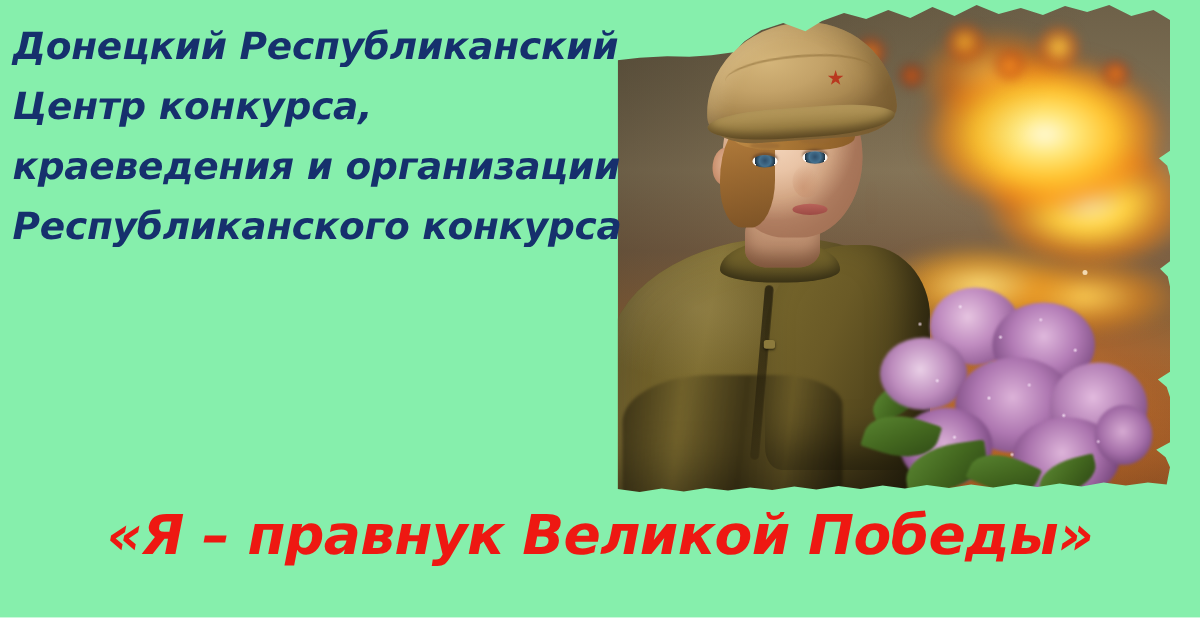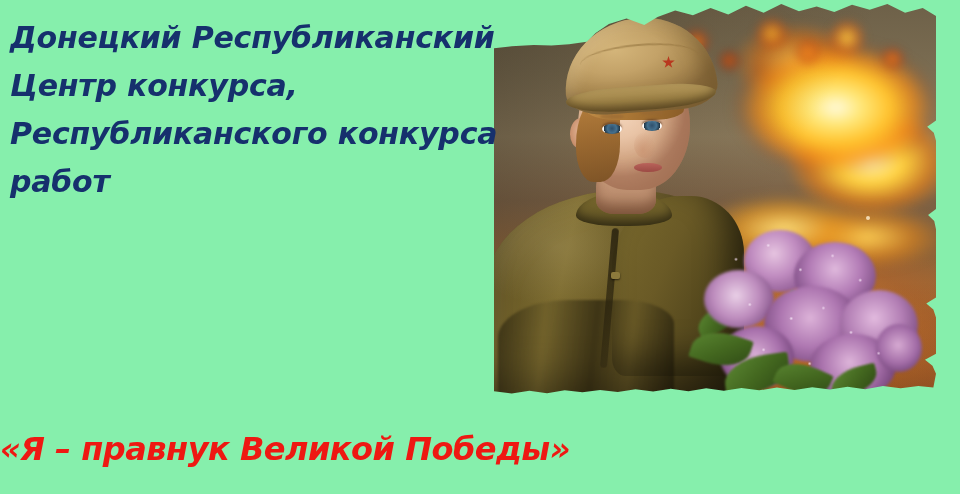--- a/index.html
+++ b/index.html
@@ -36,27 +36,28 @@
     line-height: 48px;
     color: #16306d;
     white-space: nowrap;
     letter-spacing: -0.2px;
   }
 
   
   #contest-title {
     position: absolute;
     left: 0;
-    top: 420px;
+    top: 400px;
     width: 960px;
+    text-align: center;
     z-index: 6;
     font-family: "DejaVu Sans", "Liberation Sans", sans-serif;
     font-weight: 700;
     font-style: italic;
-    font-size: 32px;
+    font-size: 44px;
     line-height: 58px;
     color: #ee1812;
     letter-spacing: -0.5px;
   }
 
   
   #photo {
     position: absolute;
     left: 494px;
     top: 0px;
@@ -457,22 +458,22 @@
   .bk3 { left: 404px; top: 300px; width: 3px; height: 3px; opacity: 0.6; }
 </style>
 </head>
 <body>
 
 <div id="poster">
 
   <div id="announcement-text">
     <div class="headline-line">Донецкий Республиканский</div>
     <div class="headline-line">Центр конкурса,</div>
+    <div class="headline-line">краеведения и организации</div>
     <div class="headline-line">Республиканского конкурса</div>
-    <div class="headline-line">работ</div>
   </div>
 
   <div id="photo">
 
     <div class="photo-bg"></div>
     <div class="flame-layer flame-core"></div>
     <div class="flame-layer flame-base"></div>
     <div class="flame-layer flame-tips"></div>
     <div class="photo-shade"></div>
 

